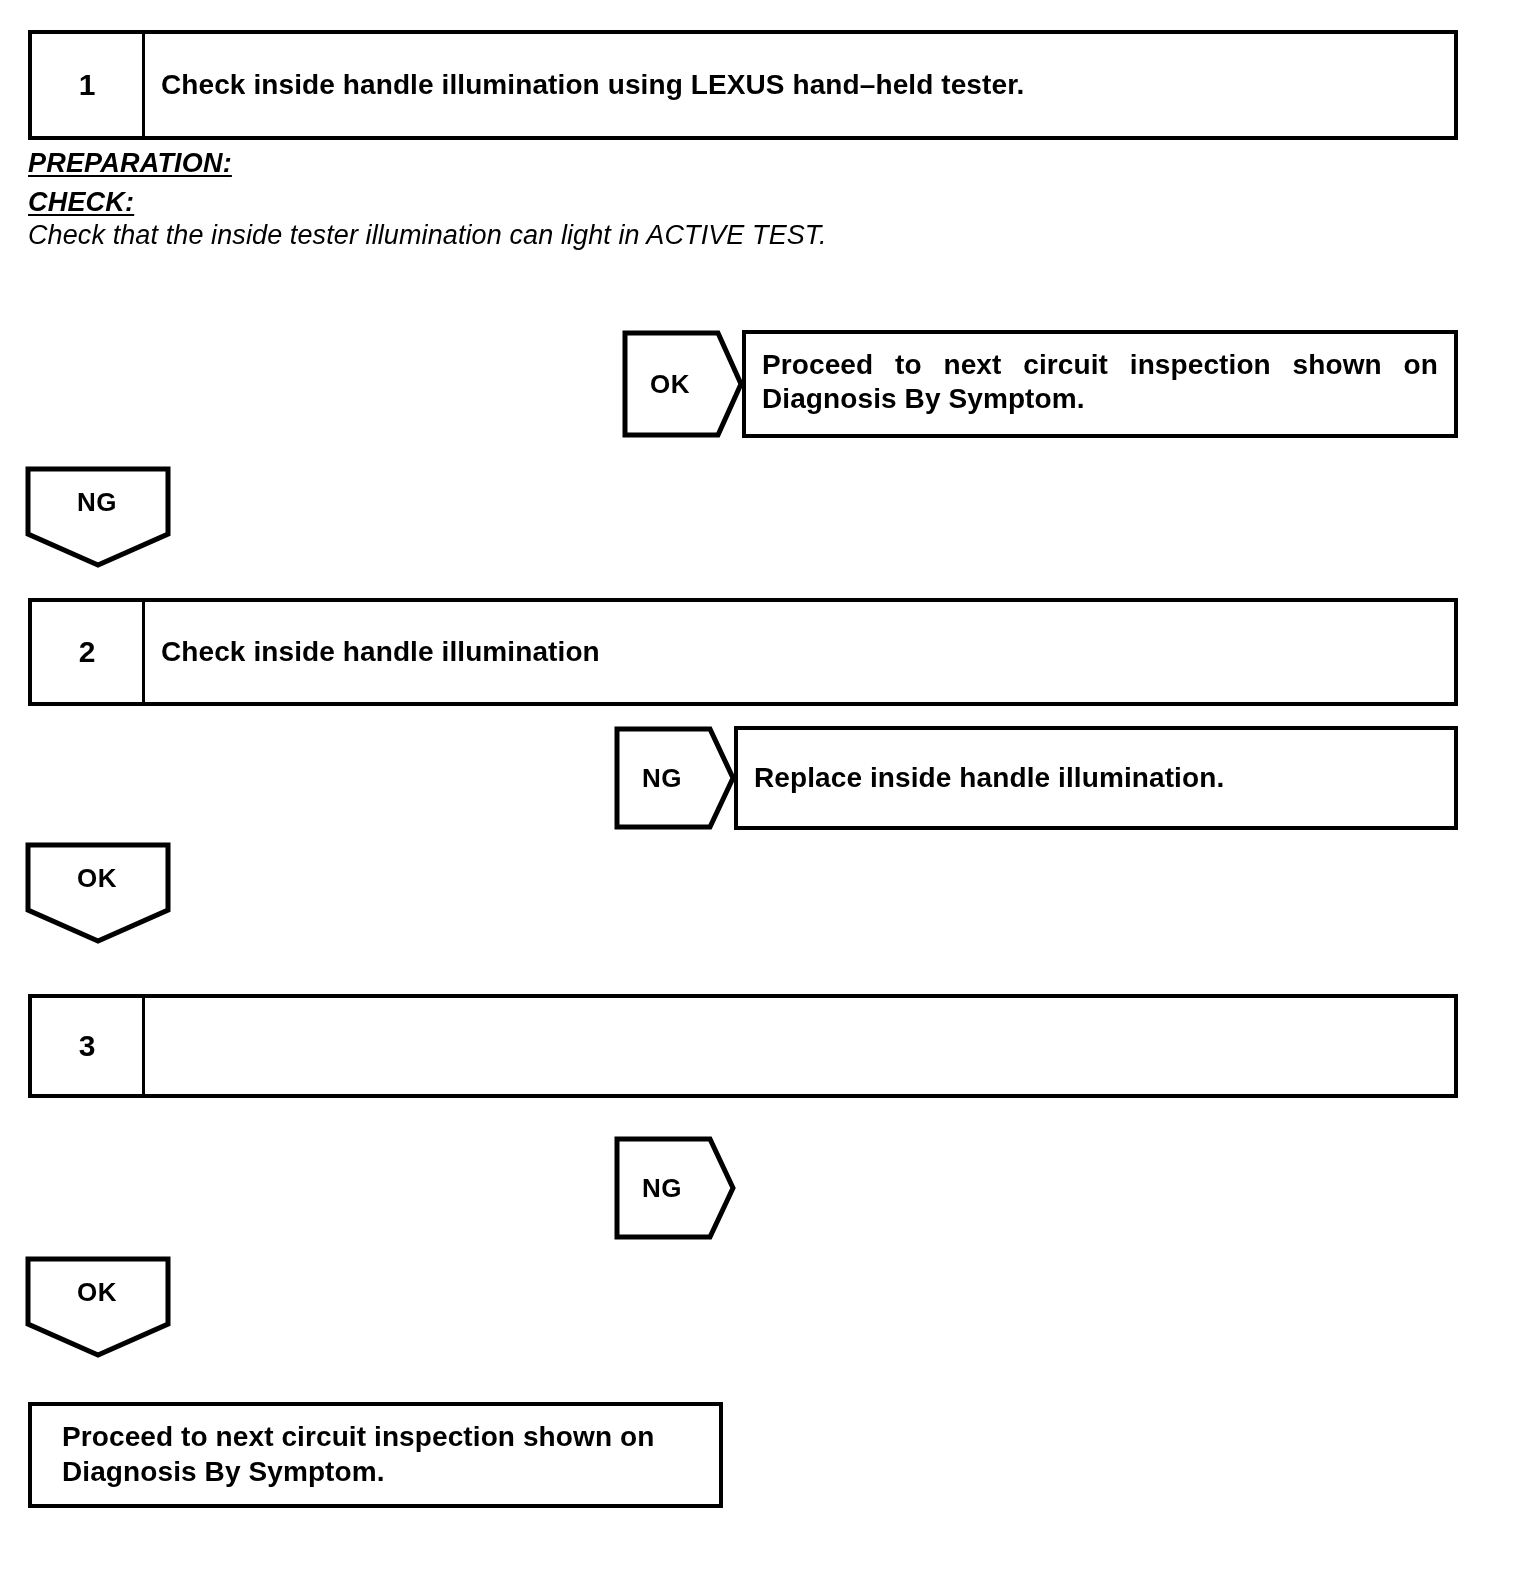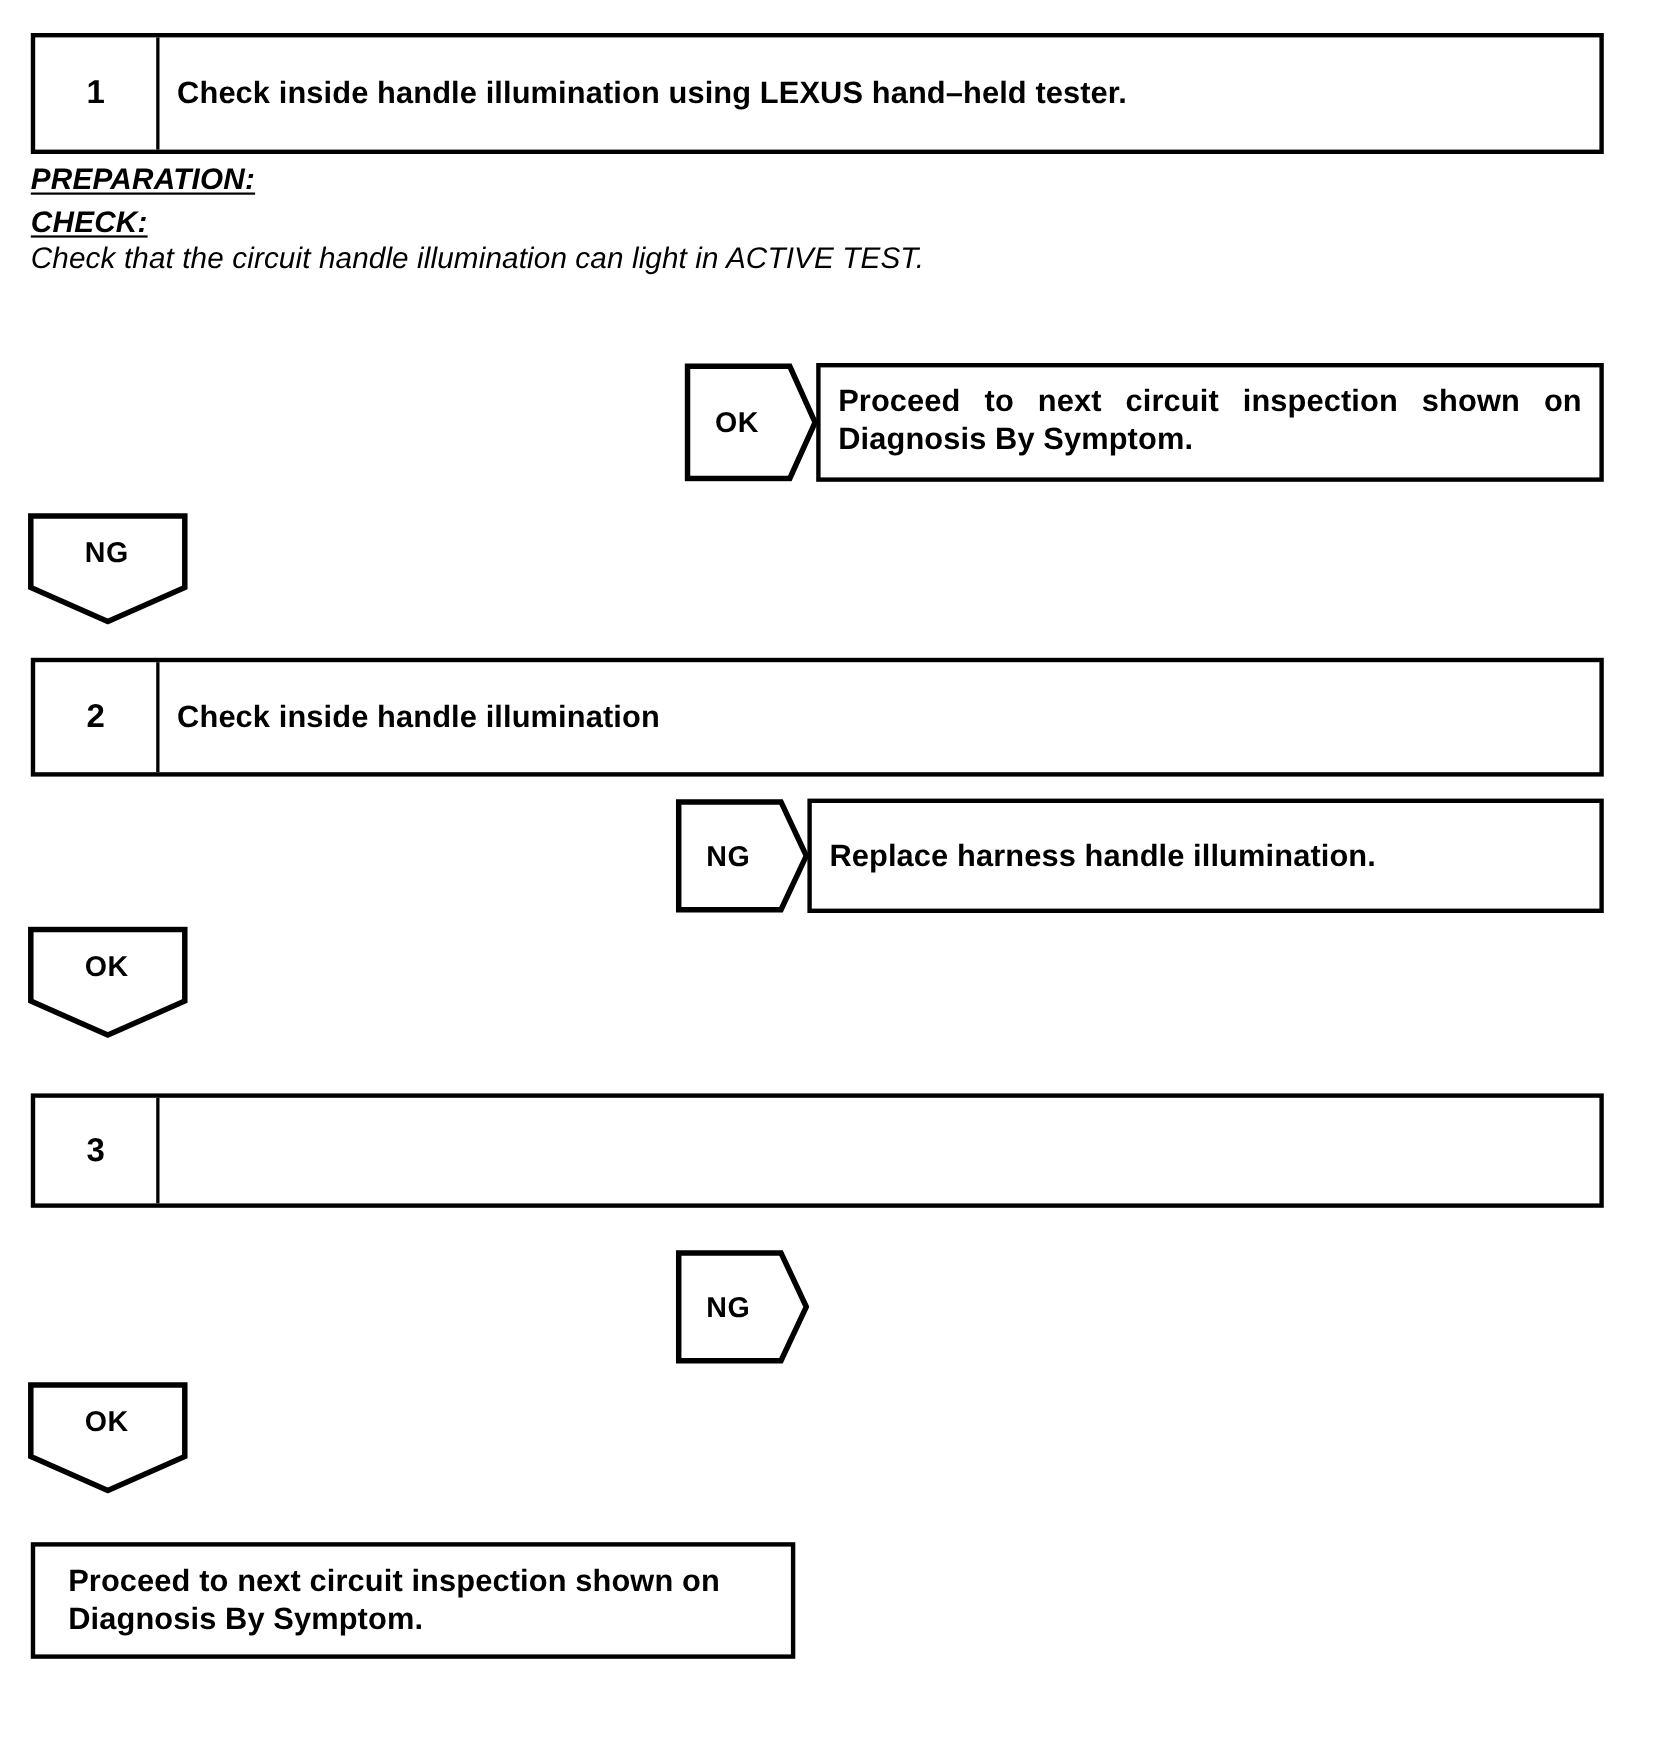--- a/index.html
+++ b/index.html
@@ -189,21 +189,21 @@
     <div class="step-num">1</div>
     <div class="step-text">Check inside handle illumination using LEXUS hand–held tester.</div>
   </div>
 
   <div class="proc-block">
     <div class="proc-group">
       <div class="proc-heading">PREPARATION:</div>
     </div>
     <div class="proc-group">
       <div class="proc-heading">CHECK:</div>
-      <div class="proc-line">Check that the circuit handle illumination can light in ACTIVE TEST.</div>
+      <div class="proc-line">Check that the inside tester illumination can light in ACTIVE TEST.</div>
     </div>
   </div>
 
   <div class="result-row" style="left:622px; top:330px; width:836px; height:108px;">
     <div class="arrow-tag">
       <svg width="122" height="108" viewBox="0 0 122 108" aria-hidden="true">
         <polygon points="3,3 96,3 119,54 96,105 3,105" fill="#ffffff" stroke="#000000" stroke-width="5" stroke-linejoin="miter"></polygon>
       </svg>
       <span>OK</span>
     </div>
@@ -226,21 +226,21 @@
   </div>
 
   <div class="result-row" style="left:614px; top:726px; width:844px; height:104px;">
     <div class="arrow-tag">
       <svg width="122" height="104" viewBox="0 0 122 104" aria-hidden="true">
         <polygon points="3,3 96,3 119,52 96,101 3,101" fill="#ffffff" stroke="#000000" stroke-width="5" stroke-linejoin="miter"></polygon>
       </svg>
       <span>NG</span>
     </div>
     <div class="result-box">
-      <span>Replace harness handle illumination.</span>
+      <span>Replace inside handle illumination.</span>
     </div>
   </div>
 
   <div class="down-tag" style="left:25px; top:842px;">
     <svg width="146" height="102" viewBox="0 0 146 102" aria-hidden="true">
       <polygon points="3,3 143,3 143,68 73,99 3,68" fill="#ffffff" stroke="#000000" stroke-width="5" stroke-linejoin="miter"></polygon>
     </svg>
     <span>OK</span>
   </div>
 

